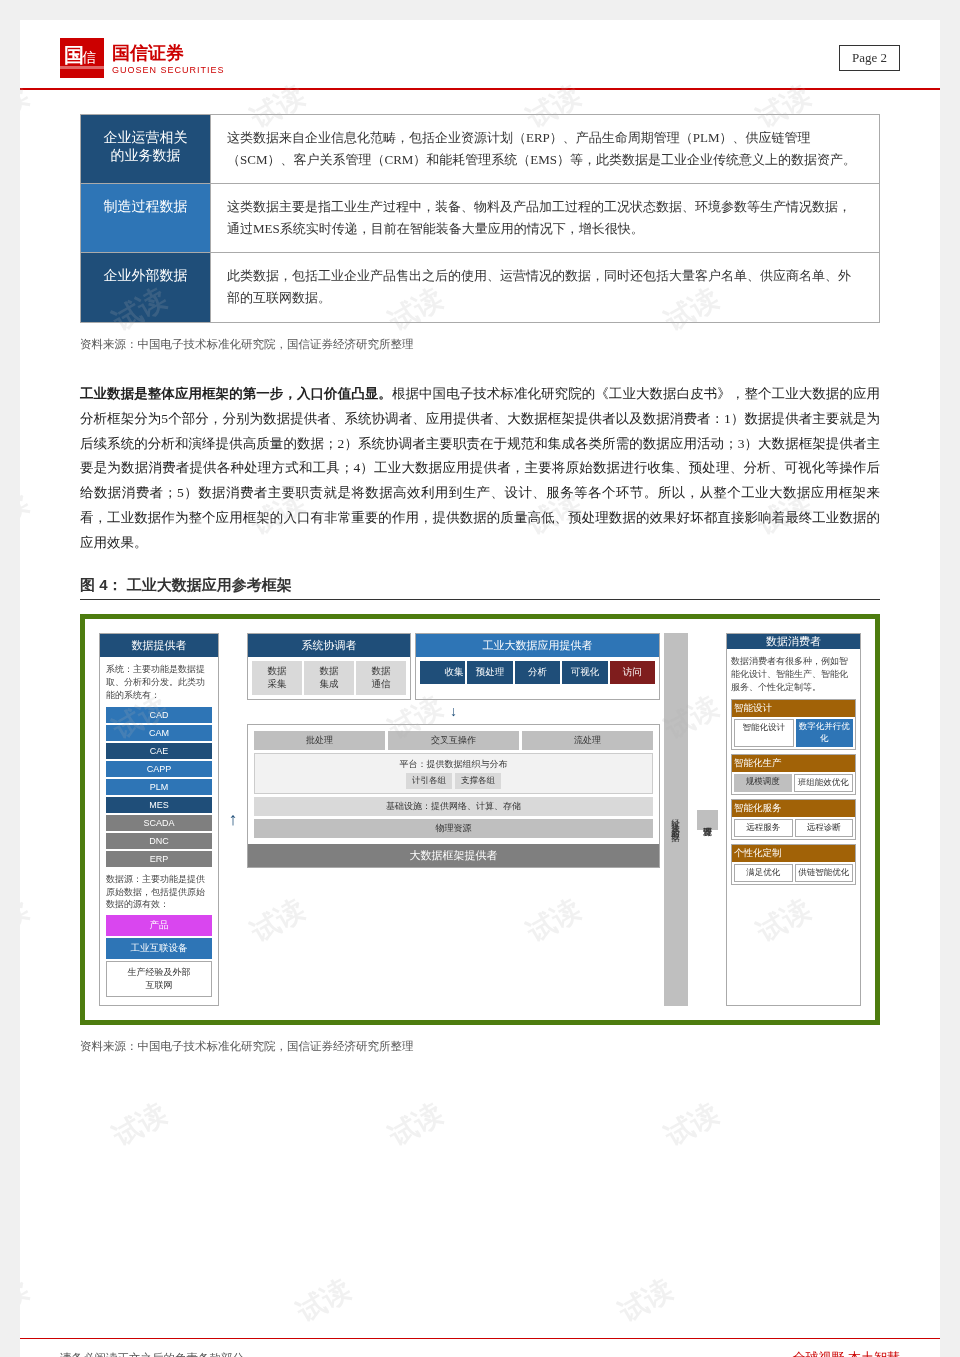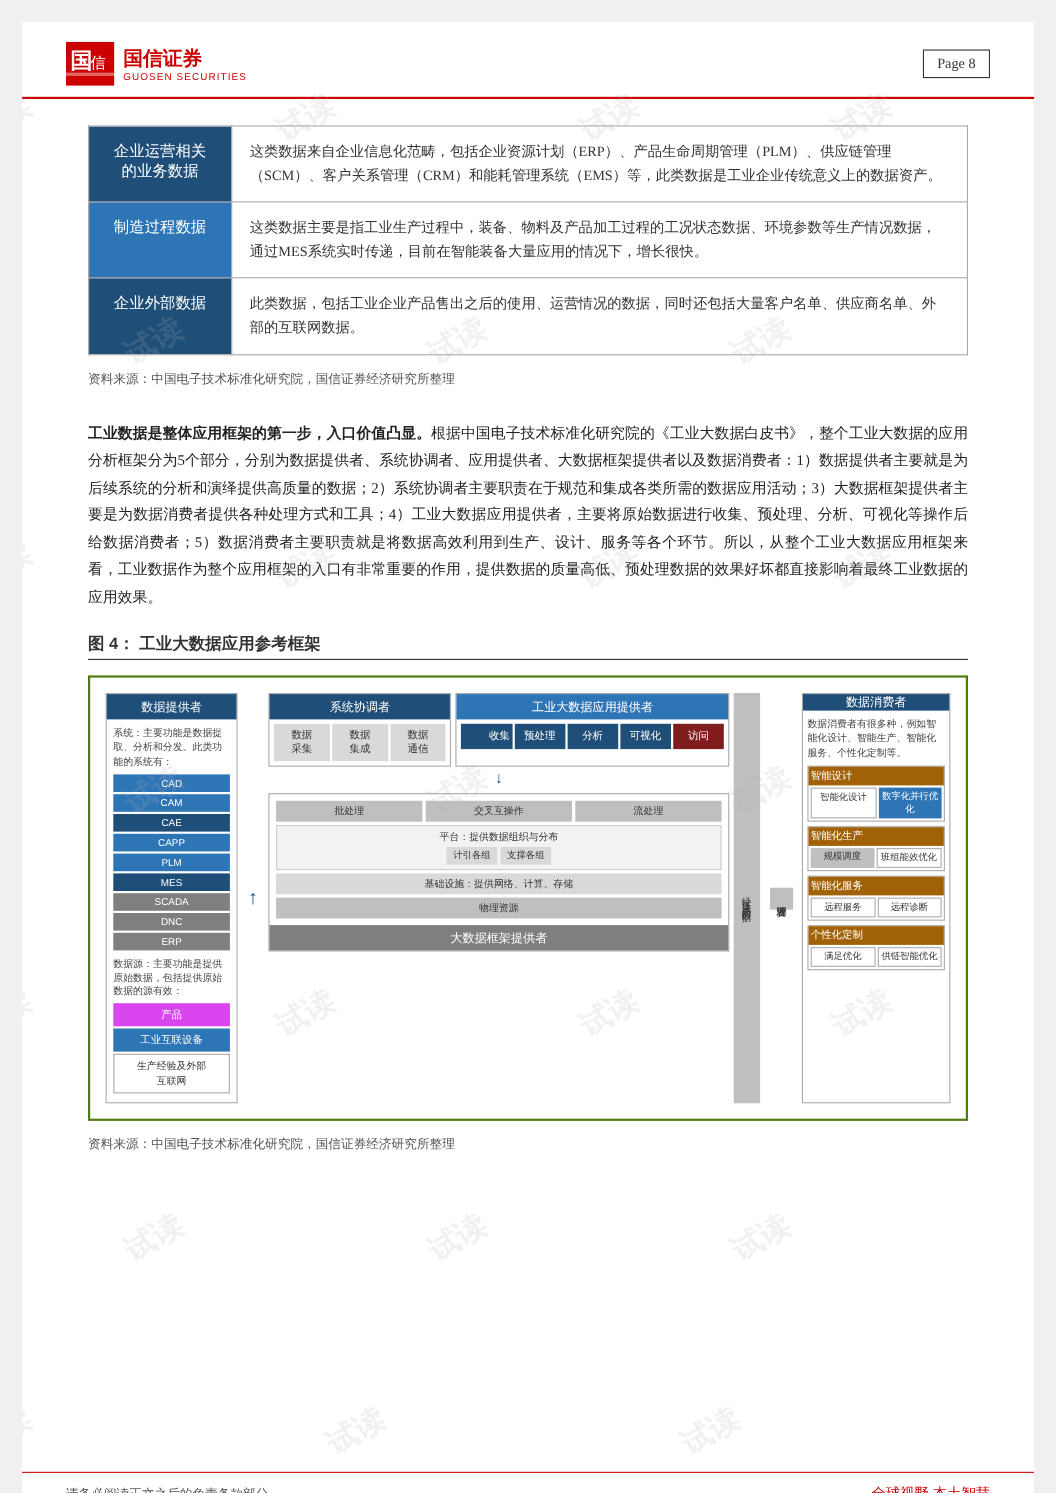--- a/index.html
+++ b/index.html
@@ -141,21 +141,21 @@
       line-height: 1.85;
       text-align: justify;
       margin-bottom: 20px;
     }
     .body-text strong {
       font-weight: bold;
     }
 
     
     .figure4-container {
-      border: 2px solid #4d7c0f;
+      border: 5px solid #4d7c0f;
       padding: 14px;
       margin-bottom: 14px;
       background: #fff;
       position: relative;
     }
 
     
     .footer {
       border-top: 1px solid #c00;
       padding: 10px 40px;
@@ -367,21 +367,21 @@
         <rect x="0" y="0" width="44" height="40" fill="#c00"></rect>
         <text x="4" y="24" font-size="20" fill="white" font-family="SimHei" font-weight="bold">国</text>
         <text x="22" y="24" font-size="14" fill="white" font-family="SimHei">信</text>
         <rect x="0" y="28" width="44" height="3" fill="white" opacity="0.4"></rect>
       </svg>
       <div class="logo-text">
         <span class="logo-cn">国信证券</span>
         <span class="logo-en">GUOSEN SECURITIES</span>
       </div>
     </div>
-    <div class="page-num">Page  8</div>
+    <div class="page-num">Page  2</div>
   </div>
 
   <div class="content">
 
 
     <table class="data-table">
       <tbody>
           <tr>
         <td class="label-cell">企业运营相关<br>的业务数据</td>
         <td class="desc-cell">这类数据来自企业信息化范畴，包括企业资源计划（ERP）、产品生命周期管理（PLM）、供应链管理（SCM）、客户关系管理（CRM）和能耗管理系统（EMS）等，此类数据是工业企业传统意义上的数据资产。</td>

